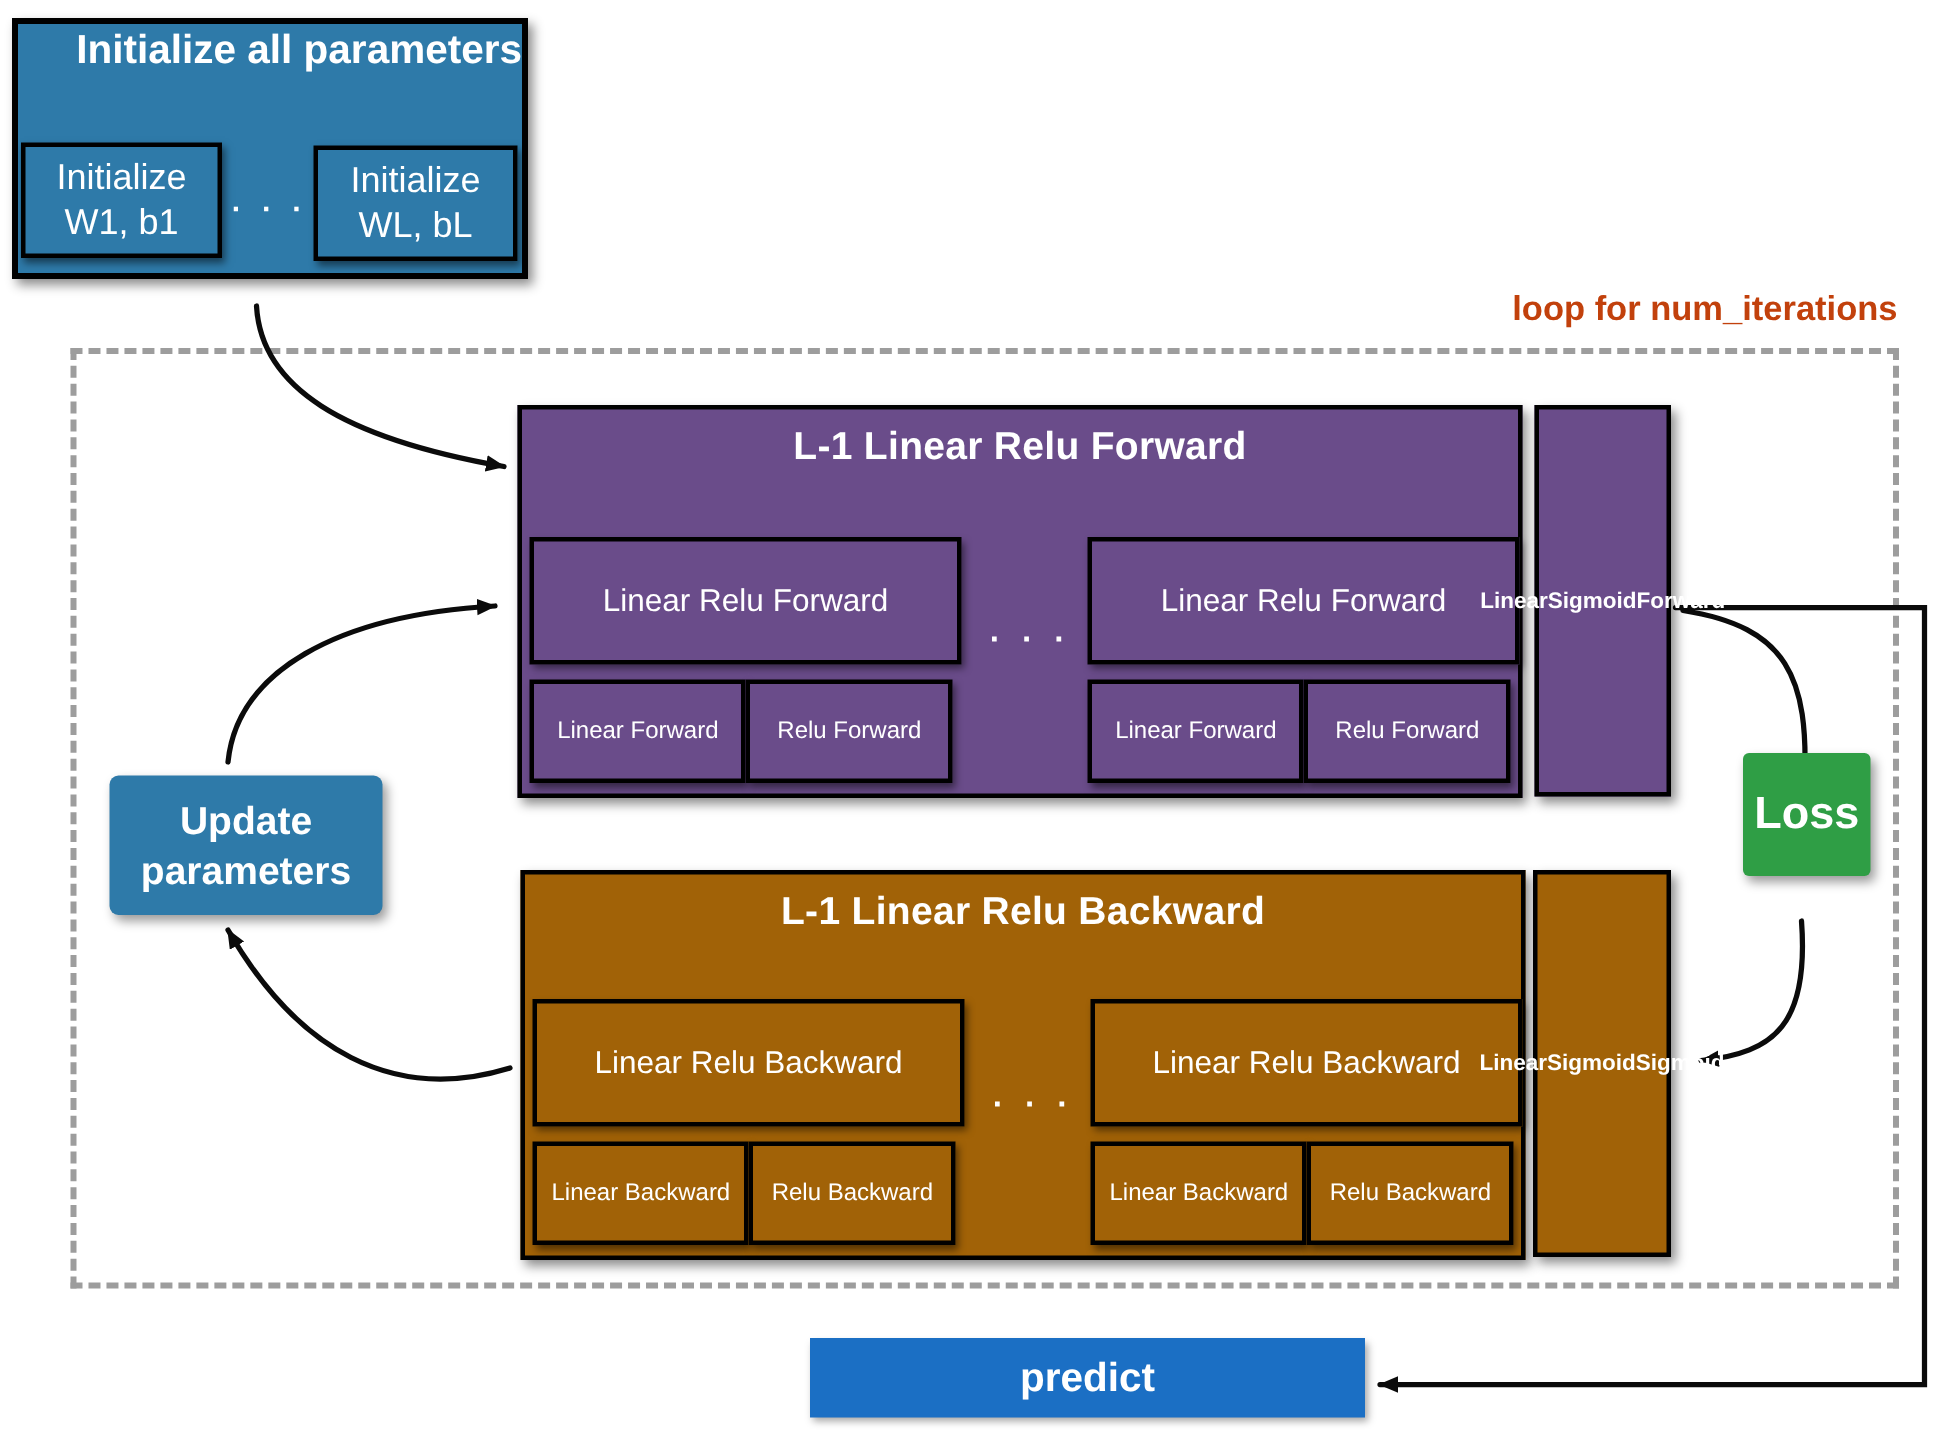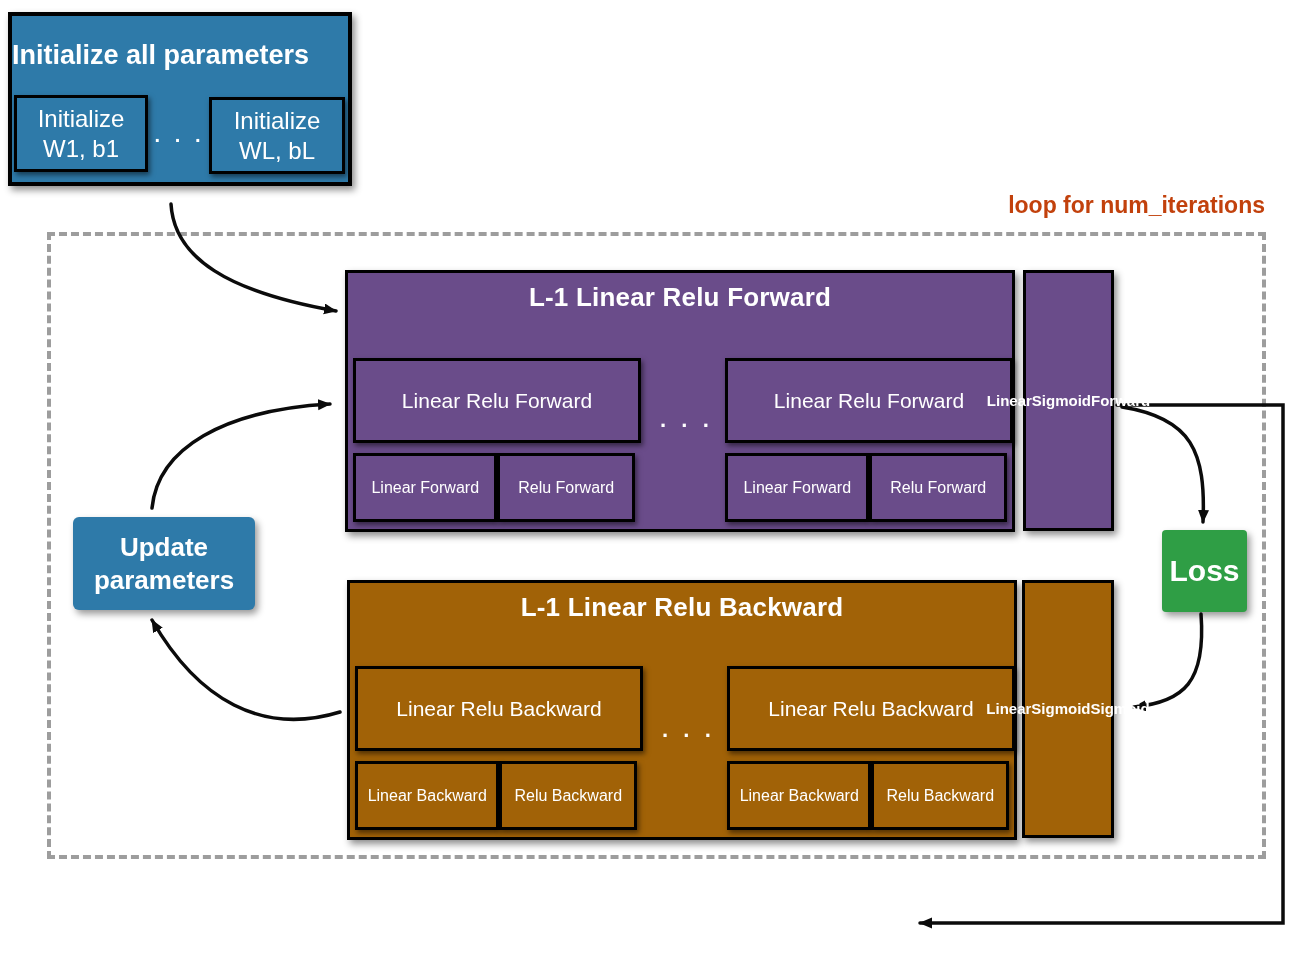--- a/index.html
+++ b/index.html
@@ -12,21 +12,21 @@
   .steel{background:#2e7aa9;color:#fff;}
   .purple{background:#6a4c8a;color:#fff;}
   .red{background:#a16207;color:#fff;}
   .green{background:#2f9e45;color:#fff;}
   .brightblue{background:#1b6fc4;color:#fff;}
   .bordered{border:4px solid #000;box-shadow:3px 4px 7px rgba(0,0,0,.45);}
   .bordered3{border:3px solid #000;box-shadow:2px 3px 5px rgba(0,0,0,.5);}
   .shadow{box-shadow:3px 4px 7px rgba(0,0,0,.40);}
   
   .box-title{font-weight:bold;font-size:26px;text-align:center;padding-top:9px;letter-spacing:.2px;}
-  .init-title{font-weight:bold;font-size:27px;text-align:left;padding-top:24px;}
+  .init-title{font-weight:bold;font-size:27px;text-align:right;padding-top:2px;}
   .unit-title-box{display:flex;align-items:center;justify-content:center;font-size:21px;font-weight:400;}
   .sub-box{display:flex;align-items:center;justify-content:center;font-size:16px;font-weight:400;}
   .dots{font-weight:bold;font-size:22px;letter-spacing:4px;color:#fff;text-align:center;}
   .sigmoid-col{display:flex;flex-direction:row;align-items:center;justify-content:center;
     font-weight:bold;font-size:15px;line-height:1.45;text-align:center;}
   .loop-label{font-weight:bold;font-size:23px;color:#c2410c;text-align:right;}
   .loop-rect{border:4px dashed #9d9d9d;}
   
   .unit{position:absolute;width:282px;}
   .unit .big{width:282px;height:79px;}
@@ -117,23 +117,26 @@
       </div>
     </div>
   </div>
 
   <div class="abs red bordered sigmoid-col" style="left:1022px;top:580px;width:92px;height:258px;border-width:3px;">
     <span>Linear</span>
     <span>Sigmoid</span>
     <span>Sigmoid</span>
   </div>
 
-  <div class="abs green shadow" style="left:1162px;top:530px;width:85px;height:82px;border-radius:4px;display:flex;align-items:center;justify-content:center;">
+  <div class="abs green shadow" style="left:1162px;top:502px;width:85px;height:82px;border-radius:4px;display:flex;align-items:center;justify-content:center;">
     <span style="font-weight:bold;font-size:30px;">Loss</span>
   </div>
 
   <div class="abs steel shadow two-line" style="left:73px;top:517px;width:182px;height:93px;border-radius:6px;font-weight:bold;font-size:26px;line-height:1.25;">
     <span>Update</span>
     <span>parameters</span>
   </div>
 
+  <div class="abs brightblue" style="left:540px;top:892px;width:370px;height:53px;display:flex;align-items:center;justify-content:center;box-shadow:2px 3px 5px rgba(0,0,0,.35);">
+    <span style="font-weight:bold;font-size:27px;">predict</span>
+  </div>
 
 </div>
 
 </body></html>

